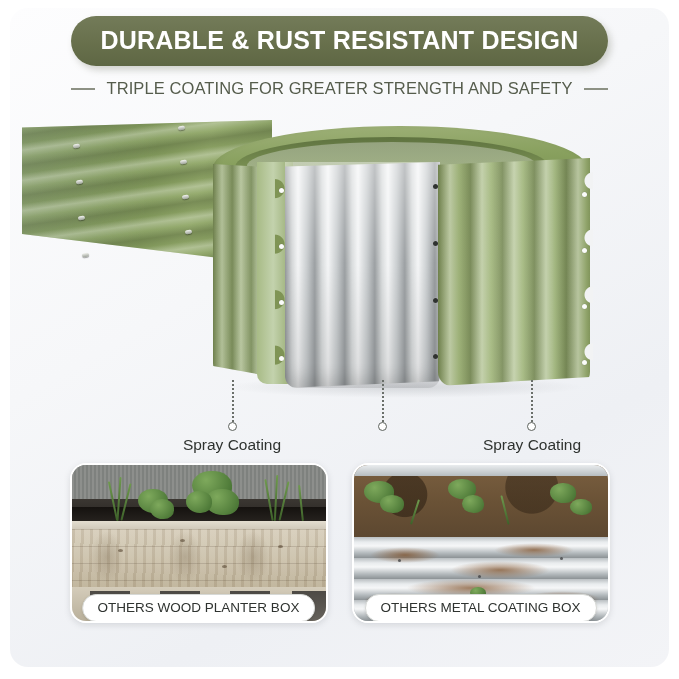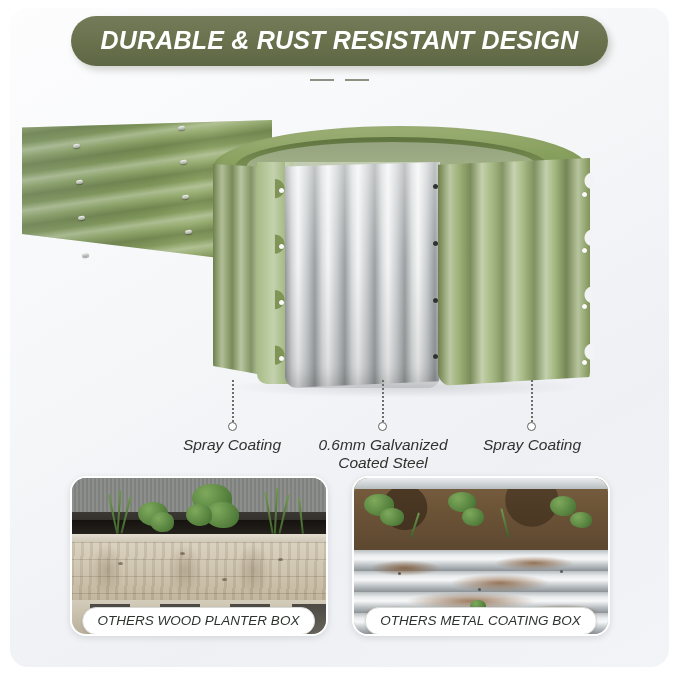--- a/index.html
+++ b/index.html
@@ -11,21 +11,20 @@
     background: #ffffff;
     font-family: "Liberation Sans", sans-serif;
   }
 
   .page {
     position: relative;
     width: 671px;
     height: 679px;
     background: #ffffff;
     padding: 8px 10px 12px 10px;
-    font-style: italic;
   }
 
   
   .card {
     position: relative;
     width: 659px;
     height: 659px;
     border-radius: 18px;
     background: linear-gradient(150deg,#fdfdfe 0%,#f6f7f9 38%,#eef0f4 72%,#f3f4f7 100%);
     overflow: hidden;
@@ -278,21 +277,21 @@
     text-align: center;
     font-size: 15.5px;
     color: #2f3330;
     line-height: 1.18;
     white-space: pre-line;
   }
 
   
   .compare {
     position: absolute;
-    left: 0; top: 468px;
+    left: 0; top: 455px;
     width: 659px;
     display: flex;
     justify-content: center;
     gap: 24px;
   }
 
   .panel {
     position: relative;
     width: 258px;
     height: 160px;
@@ -410,20 +409,21 @@
 
 <div class="page">
   <div class="card">
 
     <div class="header">
       <div class="banner-wrap">
         <div class="banner">DURABLE &amp; RUST RESISTANT DESIGN</div>
       </div>
       <div class="subtitle-row">
         <span class="sub-dash"></span>
+        <span class="subtitle">TRIPLE COATING FOR GREATER STRENGTH AND SAFETY</span>
         <span class="sub-dash"></span>
       </div>
     </div>
 
     <div class="hero">
 
       <div class="wing"></div>
       <div class="screw" style="left:63px;  top:36px;"></div>
       <div class="screw" style="left:66px;  top:72px;"></div>
       <div class="screw" style="left:68px;  top:108px;"></div>
@@ -468,22 +468,20 @@
     </div>
 
     <div class="callouts">
 
       <div class="lead" style="left:222px; top:372px; height:42px;"></div>
       <div class="lead-dot" style="left:218px; top:414px;"></div>
       <div class="callout-label" style="left:152px; top:428px; width:140px;">Spray Coating</div>
 
       <div class="lead" style="left:372px; top:372px; height:42px;"></div>
       <div class="lead-dot" style="left:368px; top:414px;"></div>
-      <div class="callout-label" style="left:288px; top:428px; width:170px;">0.6mm Galvanized
-Coated Steel</div>
 
       <div class="lead" style="left:521px; top:372px; height:42px;"></div>
       <div class="lead-dot" style="left:517px; top:414px;"></div>
       <div class="callout-label" style="left:452px; top:428px; width:140px;">Spray Coating</div>
     </div>
 
     <div class="compare">
 
       <div class="panel">
         <div class="panel-photo">

